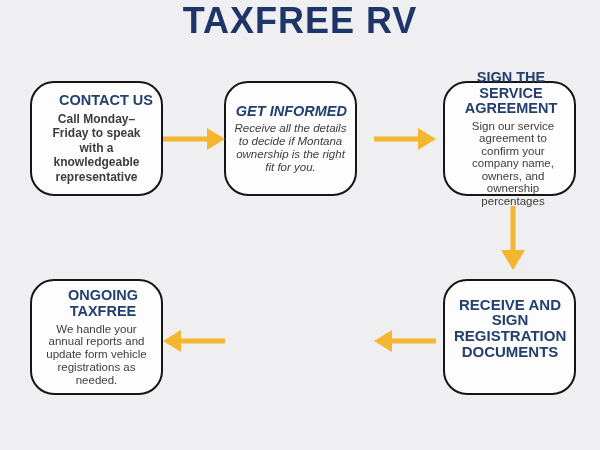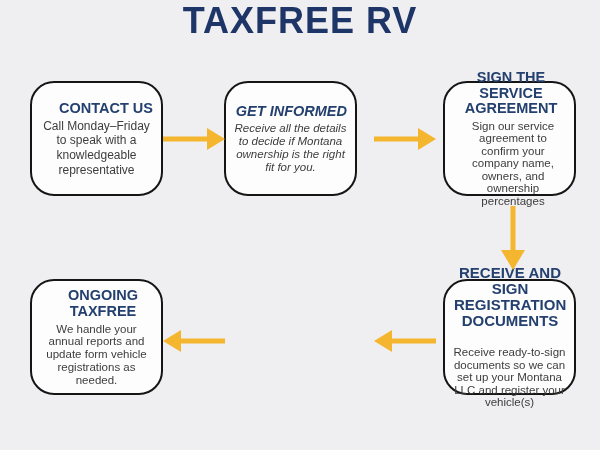--- a/index.html
+++ b/index.html
@@ -50,21 +50,21 @@
     line-height: 1.12;
     color: var(--navy, #24406e);
     margin-bottom: 3px;
   }
   .box-desc {
     font-size: 11.5px;
     line-height: 1.12;
     color: var(--body-c, #3d3d3d);
   }
   
-  .s1 .box-desc { font-size: 12px; line-height: 1.22; }
+  .s1 .box-desc { font-size: 12px; line-height: 1.22; font-weight: bold; }
   .s3 .box-title { max-width: 110px; line-height: 1.08; }
   .s3 .box-desc  { max-width: 106px; line-height: 1.08; }
   .s4 .box-title { font-size: 15px; max-width: 112px; line-height: 1.05; margin-bottom: 18px; }
   .s4 .box-desc  { max-width: 113px; line-height: 1.08; }
   .s5 .box-title { max-width: 100px; }
   .s6 .box-title { max-width: 100px; }
   .arrow { position: absolute; color: var(--arrow, #f5b62f); display: block; }
   .arrow * { fill: currentColor; }
 </style>
 </head>
@@ -90,21 +90,20 @@
   </div>
 
   <div class="box r2 c1 s6">
     <div class="box-title">ONGOING TAXFREE</div>
     <div class="box-desc">We handle your annual reports and update form vehicle registrations as needed.</div>
   </div>
 
 
   <div class="box r2 c3 s4">
     <div class="box-title">RECEIVE AND SIGN REGISTRATION DOCUMENTS</div>
-    <div class="box-desc">Receive ready-to-sign documents so we can set up your Montana LLC and register your vehicle(s)</div>
   </div>
 
   <svg class="arrow" style="left:163px; top:126px;" width="62" height="26" viewBox="0 0 62 26" aria-hidden="true">
     <rect x="0" y="10.5" width="46" height="5"></rect>
     <polygon points="44,2 62,13 44,24"></polygon>
   </svg>
 
   <svg class="arrow" style="left:374px; top:126px;" width="62" height="26" viewBox="0 0 62 26" aria-hidden="true">
     <rect x="0" y="10.5" width="46" height="5"></rect>
     <polygon points="44,2 62,13 44,24"></polygon>

